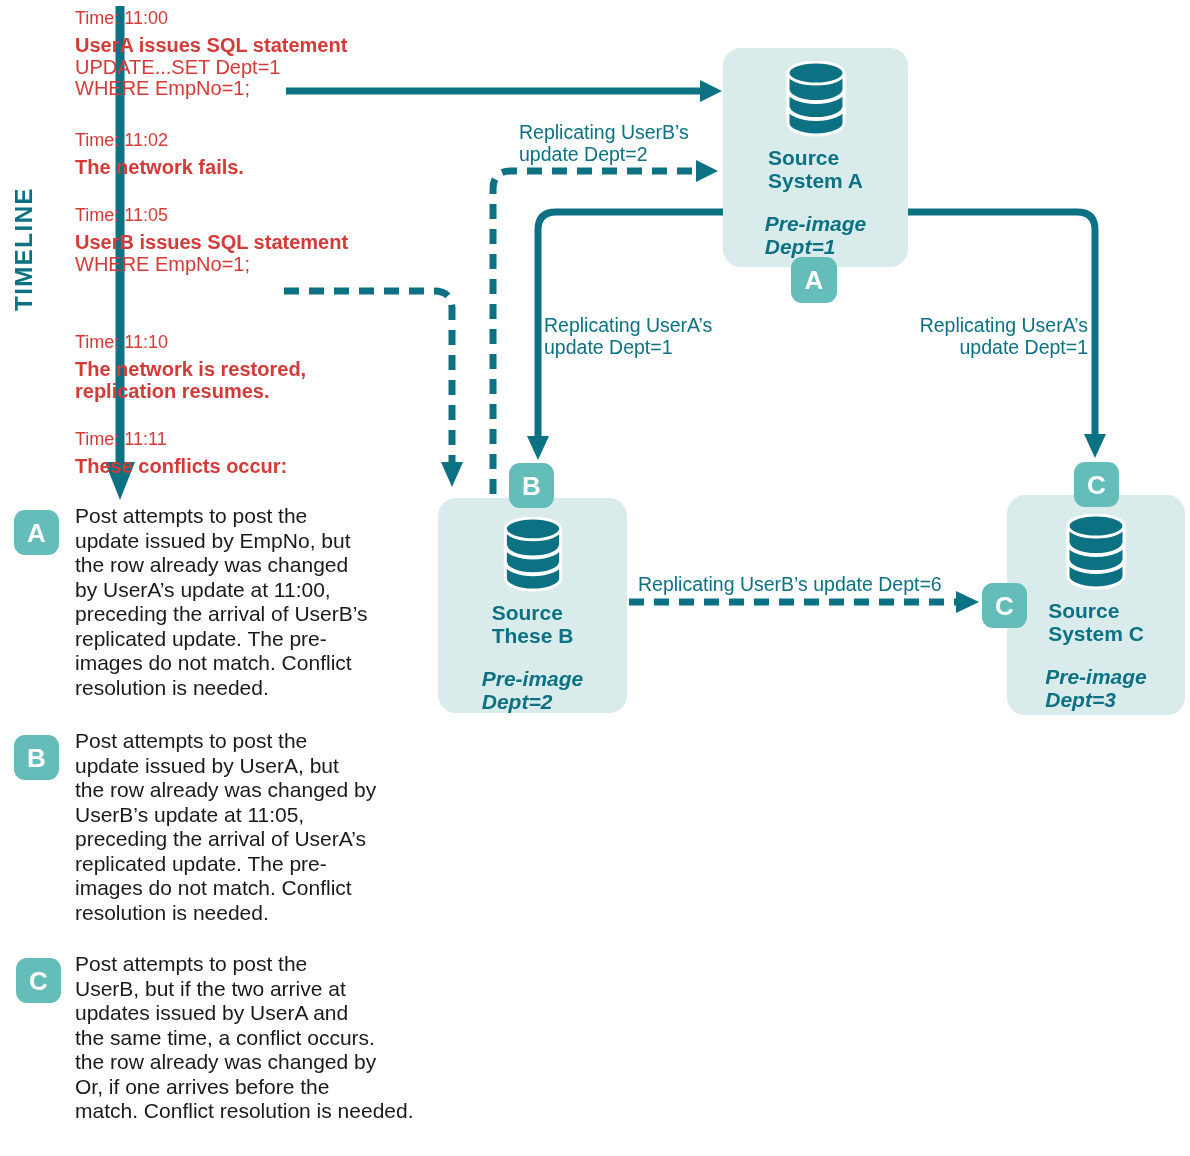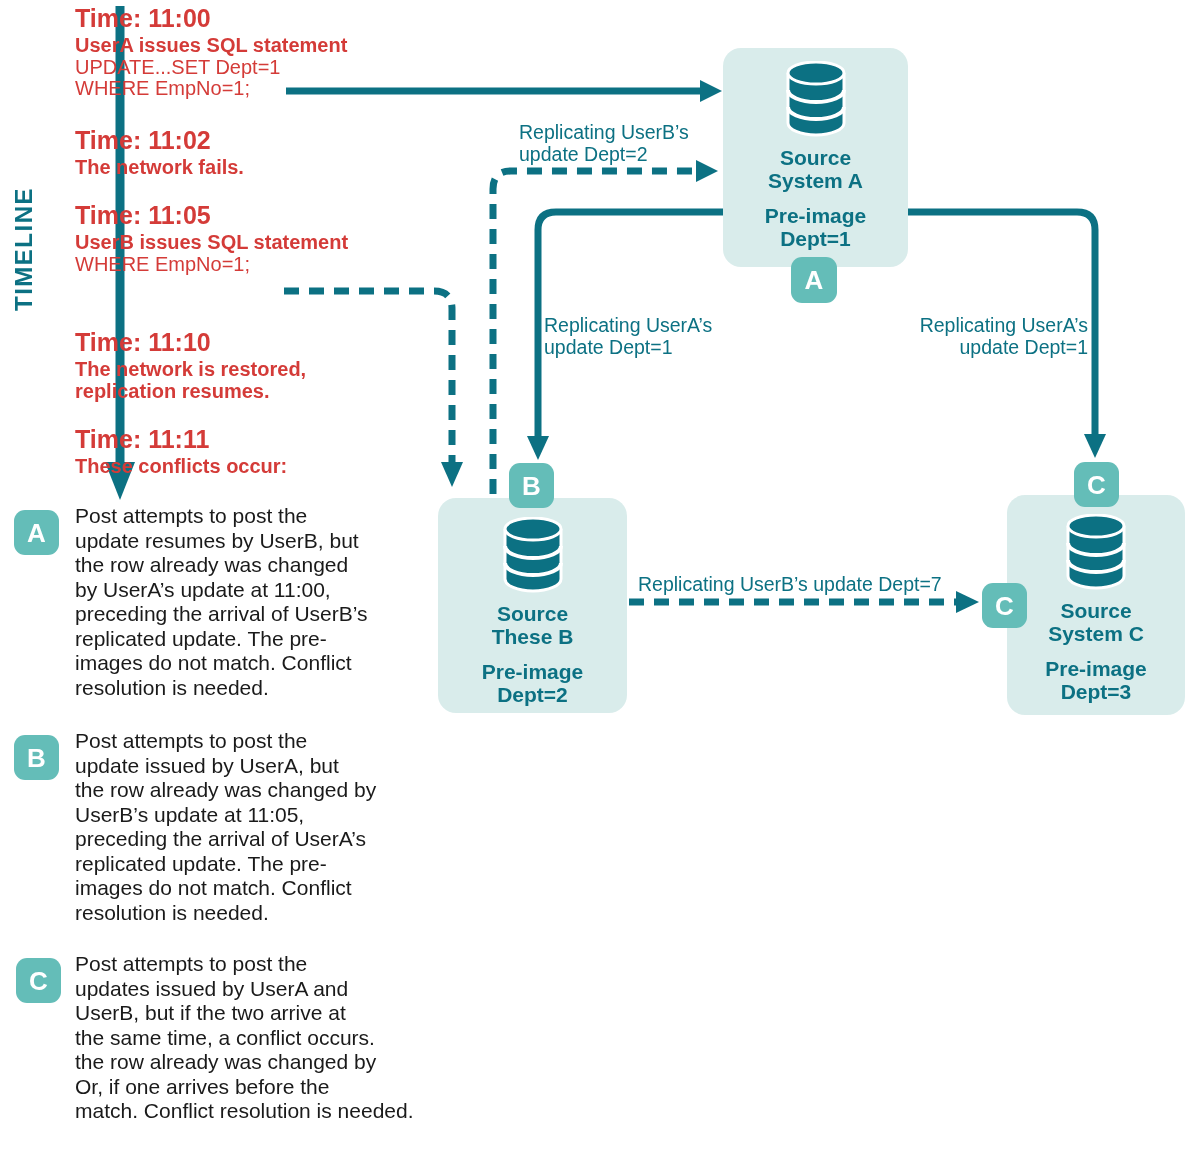--- a/index.html
+++ b/index.html
@@ -15,21 +15,21 @@
     position:relative;width:1190px;height:1156px;background:var(--bg);
     font-family:"Liberation Sans",sans-serif;overflow:hidden;
   }
   
   .timeline-word{
     position:absolute;left:-37px;top:236px;width:122px;height:28px;
     transform:rotate(-90deg);color:var(--teal);font-weight:bold;
     font-size:24px;letter-spacing:1.5px;text-align:center;line-height:28px;
   }
   .tl-entry{position:absolute;left:75px;color:var(--red);}
-  .tl-time{font-size:25px;font-weight:bold;margin-bottom:3px;line-height:27px;}
+  .tl-time{font-size:18px;font-weight:normal;margin-bottom:3px;line-height:27px;}
   .tl-line{font-size:20px;line-height:21.5px;white-space:pre-wrap;}
   .tl-line.bold{font-weight:bold;}
   
   .conflict-text{
     position:absolute;left:75px;width:390px;color:var(--ink);
     font-size:21px;line-height:24.5px;
   }
   .conflict-text div{white-space:pre-wrap;}
   
   .badge{
@@ -39,24 +39,23 @@
   }
   
   .sysbox{
     position:absolute;background:var(--boxfill);border-radius:18px;
     display:flex;flex-direction:column;align-items:center;
     padding-top:13px;box-sizing:border-box;
   }
   .sysbox.lower{padding-top:19px;}
   .sys-title,.sys-pre{
     color:var(--teal);font-weight:bold;font-size:21px;line-height:23px;
-    text-align:center;
   }
   .sys-title{margin-top:9px;}
-  .sys-pre{margin-top:12px;}
+  .sys-pre{margin-top:20px;font-style:italic;}
   .db-icon{width:64px;height:76px;display:block;}
   .db-fill{fill:var(--teal);stroke:#fff;stroke-width:3;stroke-linejoin:round;}
   .db-sep{fill:none;stroke:#fff;stroke-width:4;}
   
   #arrows{position:absolute;left:0;top:0;width:1190px;height:1156px;pointer-events:none;}
   .arrow-line{stroke:var(--teal);stroke-width:7;fill:none;}
   .arrow-line.dashed{stroke-dasharray:15 10;}
   .arrow-line.thick{stroke-width:9;}
   .arrow-head{fill:var(--teal);stroke:none;}
   
@@ -117,21 +116,21 @@
     <div class="tl-line bold">replication resumes.</div>
   </div>
   <div class="tl-entry" style="top:426px">
     <div class="tl-time">Time: 11:11</div>
     <div class="tl-line bold">These conflicts occur:</div>
   </div>
 
   <div class="badge" style="left:14px;top:510px">A</div>
   <div class="conflict-text" style="top:504px">
     <div>Post attempts to post the</div>
-      <div>update resumes by UserB, but</div>
+      <div>update issued by EmpNo, but</div>
     <div>the row already was changed</div>
       <div>by UserA’s update at 11:00,</div>
     <div>preceding the arrival of UserB’s</div>
       <div>replicated update. The pre-</div>
     <div>images do not match. Conflict</div>
       <div>resolution is needed.</div>
   </div>
 
   <div class="badge" style="left:14px;top:735px">B</div>
   <div class="conflict-text" style="top:729px">
@@ -141,22 +140,22 @@
       <div>UserB’s update at 11:05,</div>
     <div>preceding the arrival of UserA’s</div>
       <div>replicated update. The pre-</div>
     <div>images do not match. Conflict</div>
       <div>resolution is needed.</div>
   </div>
 
   <div class="badge" style="left:16px;top:958px">C</div>
   <div class="conflict-text" style="top:952px">
     <div>Post attempts to post the</div>
-      <div>updates issued by UserA and</div>
-    <div>UserB, but if the two arrive at</div>
+      <div>UserB, but if the two arrive at</div>
+    <div>updates issued by UserA and</div>
       <div>the same time, a conflict occurs.</div>
     <div>the row already was changed by</div>
       <div>Or, if one arrives before the</div>
       <div>match. Conflict resolution is needed.</div>
   </div>
 
   <div class="sysbox" style="left:723px;top:48px;width:185px;height:219px">
     <svg class="db-icon" viewBox="0 0 64 76">
       <path class="db-fill" d="M4 12 V62 A28 12 0 0 0 60 62 V12"></path>
       <path class="db-sep" d="M4 29 A28 12 0 0 0 60 29"></path>
@@ -217,16 +216,16 @@
   </div>
   <div class="flow-label" style="left:544px;top:315px">
     <div>Replicating UserA’s</div>
       <div>update Dept=1</div>
   </div>
   <div class="flow-label right" style="left:880px;top:315px;width:208px">
     <div>Replicating UserA’s</div>
       <div>update Dept=1</div>
   </div>
   <div class="flow-label" style="left:638px;top:574px">
-    <div>Replicating UserB’s update Dept=7</div>
+    <div>Replicating UserB’s update Dept=6</div>
   </div>
 
 </div>
 
 </body></html>

